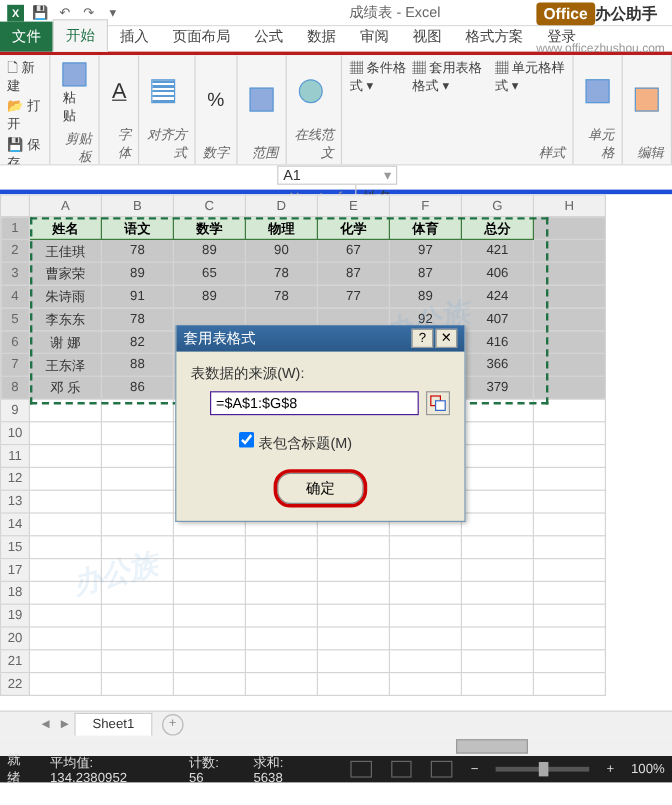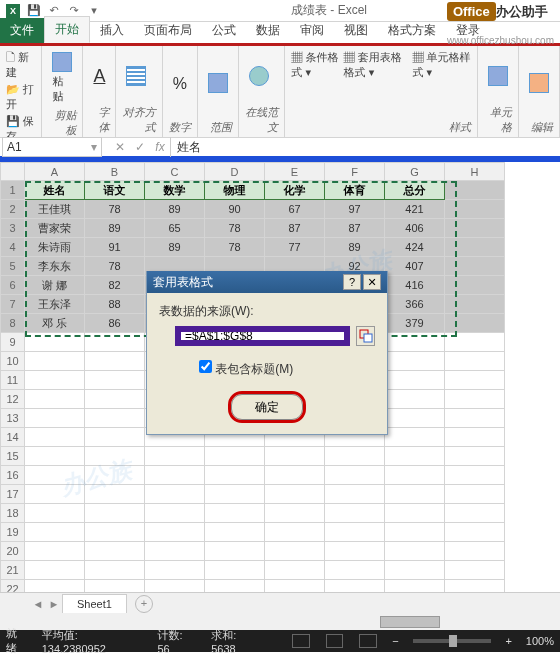--- a/index.html
+++ b/index.html
@@ -16,21 +16,21 @@
 .tab{padding:4px 10px;font-size:12px;color:#444;cursor:pointer;}
 .tab.file{background:#217346;color:#fff;}
 .tab.active{color:#217346;border:1px solid #d4d4d4;border-bottom:1px solid #f5f5f5;background:#f5f5f5;}
 .ribbon{height:92px;background:#f5f5f5;display:flex;border-bottom:1px solid #d4d4d4;overflow:hidden;}
 .group{border-right:1px solid #d4d4d4;padding:4px 6px 2px;display:flex;flex-direction:column;justify-content:space-between;}
 .group-body{display:flex;gap:4px;flex:1;align-items:center;}
 .group-label{font-size:11px;color:#666;text-align:right;padding-top:2px;font-style:italic;}
 .vbtn{display:flex;flex-direction:column;align-items:center;font-size:11px;padding:2px 4px;}
 .vbtn .ic{width:20px;height:20px;background:#8faadc;border:1px solid #5b9bd5;margin-bottom:2px;}
 .sm{font-size:11px;color:#444;line-height:15px;}
-.namebox-row{height:24px;display:flex;align-items:center;border-bottom:6px solid #1d4ed8;background:#fff;}
+.namebox-row{height:24px;display:flex;align-items:center;border-bottom:4px solid #1d4ed8;background:#fff;flex-direction:column;}
 .namebox{width:100px;border:1px solid #ccc;height:20px;padding:0 4px;display:flex;align-items:center;margin-left:2px;}
 .fx-area{display:flex;align-items:center;margin-left:8px;flex:1;}
 .fx-btn{width:20px;text-align:center;color:#999;}
 .fx-in{flex:1;padding:0 6px;border-left:1px solid #ccc;height:20px;display:flex;align-items:center;}
 .sheet-wrap{position:relative;height:430px;overflow:hidden;background:#fff;}
 .grid{border-collapse:collapse;}
 .grid th,.grid td{border:1px solid #d4d4d4;font-size:11px;text-align:center;background:#fff;}
 .colhdr th{background:#f0f0f0;color:#666;font-weight:normal;height:18px;width:60px;}
 .colhdr th.corner{width:24px;}
 .rowhdr{background:#f0f0f0!important;color:#666;width:24px;height:19px;}
@@ -50,21 +50,21 @@
 .zoom-track{width:80px;height:4px;background:#555;position:relative;}
 .zoom-thumb{width:8px;height:12px;background:#aaa;position:absolute;top:-4px;left:36px;}
 
 .dialog{position:absolute;left:146px;top:271px;width:242px;background:#ece9d8;border:1px solid #7b98b5;border-top:none;box-shadow:2px 2px 4px rgba(0,0,0,.3);}
 .dlg-title{height:22px;background:linear-gradient(#3a6ea5,#2a5a8a);color:#fff;font-size:12px;display:flex;align-items:center;padding:0 6px;justify-content:flex-end;}
 .dlg-title .sp{flex:1;}
 .dlg-title .wbtn{width:18px;height:16px;background:#ece9d8;color:#000;text-align:center;font-size:11px;margin-left:2px;border:1px solid #999;line-height:14px;}
 .dlg-body{padding:10px 12px 14px;}
 .dlg-lbl{font-size:12px;margin-bottom:6px;}
 .dlg-input-row{display:flex;align-items:center;gap:6px;margin-left:16px;}
-.dlg-input{flex:1;height:20px;border:6px solid #4c1d95;background:#fff;padding:0 4px;font-size:12px;}
+.dlg-input{flex:1;height:20px;border:1px solid #4c1d95;background:#fff;padding:0 4px;font-size:12px;}
 .range-btn{width:20px;height:20px;border:1px solid #999;background:#ece9d8;display:flex;align-items:center;justify-content:center;}
 .range-btn svg{width:14px;height:14px;}
 .chk-row{margin:14px 0 16px 40px;font-size:12px;}
 .btn-row{display:flex;justify-content:center;gap:16px;}
 .dlg-btn{width:72px;height:26px;background:#ece9d8;border:1px solid #888;font-size:12px;}
 .dlg-btn.ok{outline:3px solid #c00;border-radius:11px;}
 .watermark{position:absolute;color:rgba(91,155,213,.12);font-size:24px;font-style:italic;font-weight:bold;transform:rotate(-15deg);pointer-events:none;}
 </style>
 </head>
 <body>
@@ -365,31 +365,20 @@
           <td class=""></td>
           <td class=""></td>
           <td class=""></td>
           <td class=""></td>
           <td class=""></td>
           <td class=""></td>
           <td class=""></td>
           <td class=""></td>
         </tr>
         <tr class="data-area ">
-          <td class="rowhdr">16</td>
-          <td class=""></td>
-          <td class=""></td>
-          <td class=""></td>
-          <td class=""></td>
-          <td class=""></td>
-          <td class=""></td>
-          <td class=""></td>
-          <td class=""></td>
-        </tr>
-        <tr class="data-area ">
           <td class="rowhdr">17</td>
           <td class=""></td>
           <td class=""></td>
           <td class=""></td>
           <td class=""></td>
           <td class=""></td>
           <td class=""></td>
           <td class=""></td>
           <td class=""></td>
         </tr>

